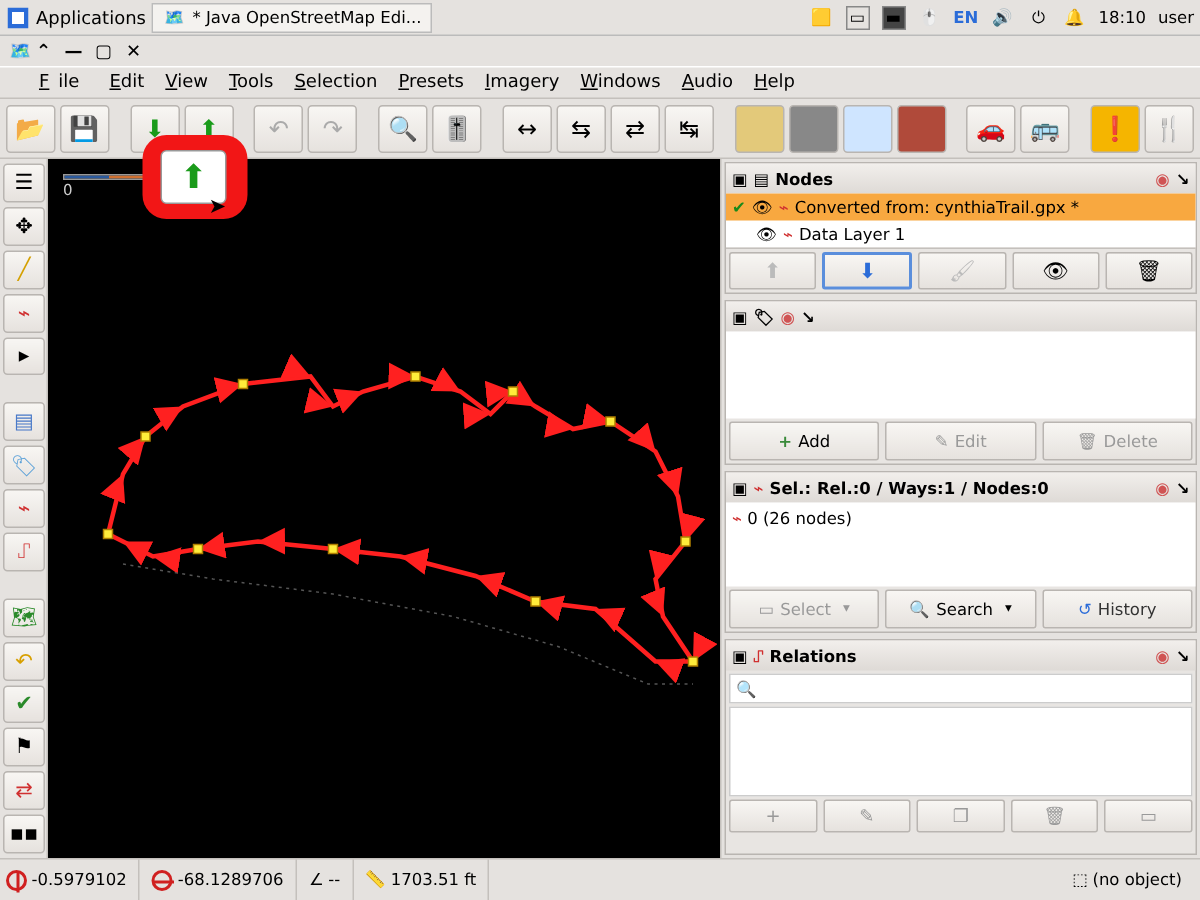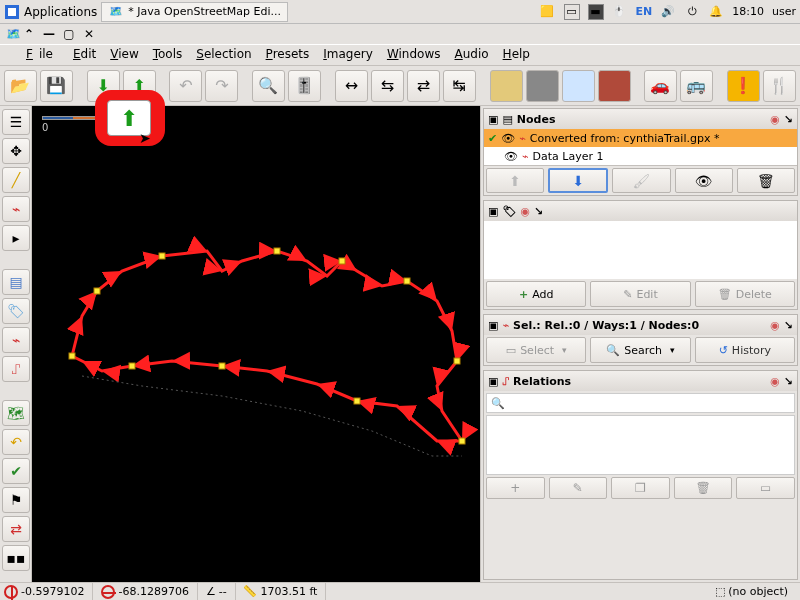--- a/index.html
+++ b/index.html
@@ -67,21 +67,21 @@
   .sel-btns { display:flex; height:30px; }
   .sel-btns .btn { border:1px solid #b9b5b1; margin:2px; background:linear-gradient(#f8f6f3,#e6e2de); display:flex; align-items:center; justify-content:center; gap:4px; font-size:11px; border-radius:2px; padding:0 6px;}
   .sel-btns .combo::after { content:"▾"; margin-left:4px; font-size:9px;}
 
   .rel-search { height:20px; border:1px solid #ccc; margin:2px; background:#fff; display:flex; align-items:center; padding:0 4px; color:#aaa; font-size:11px;}
   .rel-body { height:60px; background:#fff; margin:0 2px; border:1px solid #ccc; }
   .rel-btns { display:flex; height:26px; }
   .rel-btns .rbtn { flex:1; border:1px solid #b9b5b1; margin:2px; background:linear-gradient(#f8f6f3,#e6e2de); border-radius:2px; color:#999; display:flex;align-items:center;justify-content:center;}
 
   
-  .status { height:18px; display:flex; align-items:center; background:#e5e2df; border-top:1px solid #c4c0bc; font-size:11px; gap:8px; padding:0 4px;}
+  .status { height:28px; display:flex; align-items:center; background:#e5e2df; border-top:1px solid #c4c0bc; font-size:11px; gap:8px; padding:0 4px;}
   .status .cell { display:flex; align-items:center; gap:3px; border-right:1px solid #c4c0bc; padding-right:8px; height:100%;}
   .status .cell:last-child { border-right:none; margin-left:auto;}
   .circ { width:14px; height:14px; border:2px solid #d02020; border-radius:50%; position:relative;}
   .circ.v::after { content:""; position:absolute; left:5px; top:-1px; width:2px; height:14px; background:#d02020;}
   .circ.h::after { content:""; position:absolute; top:5px; left:-1px; height:2px; width:14px; background:#d02020;}
 
 </style>
 </head>
 <body>
 
@@ -284,20 +284,24 @@
       </div>
 
       <div class="panel">
         <div class="panel-h">
           <span class="pico">▣</span>
           <span class="pico" style="color:#d03030">⌁</span>
           <span class="grow">Sel.: Rel.:0 / Ways:1 / Nodes:0</span>
           <span class="pico" style="color:#d05454">◉</span>
           <span class="pico">↘</span>
         </div>
+        <div class="panel-body sel-body">
+          <span style="color:#d03030">⌁</span>
+          <span>0 (26 nodes)</span>
+        </div>
         <div class="sel-btns">
           <div class="btn combo" style="flex:1;color:#999">▭ <span>Select</span></div>
           <div class="btn combo" style="flex:1">🔍 <span>Search</span></div>
           <div class="btn" style="flex:1;color:#2b6cd8">↺ <span style="color:#333">History</span></div>
         </div>
       </div>
 
       <div class="panel" style="flex:1">
         <div class="panel-h">
           <span class="pico">▣</span>

